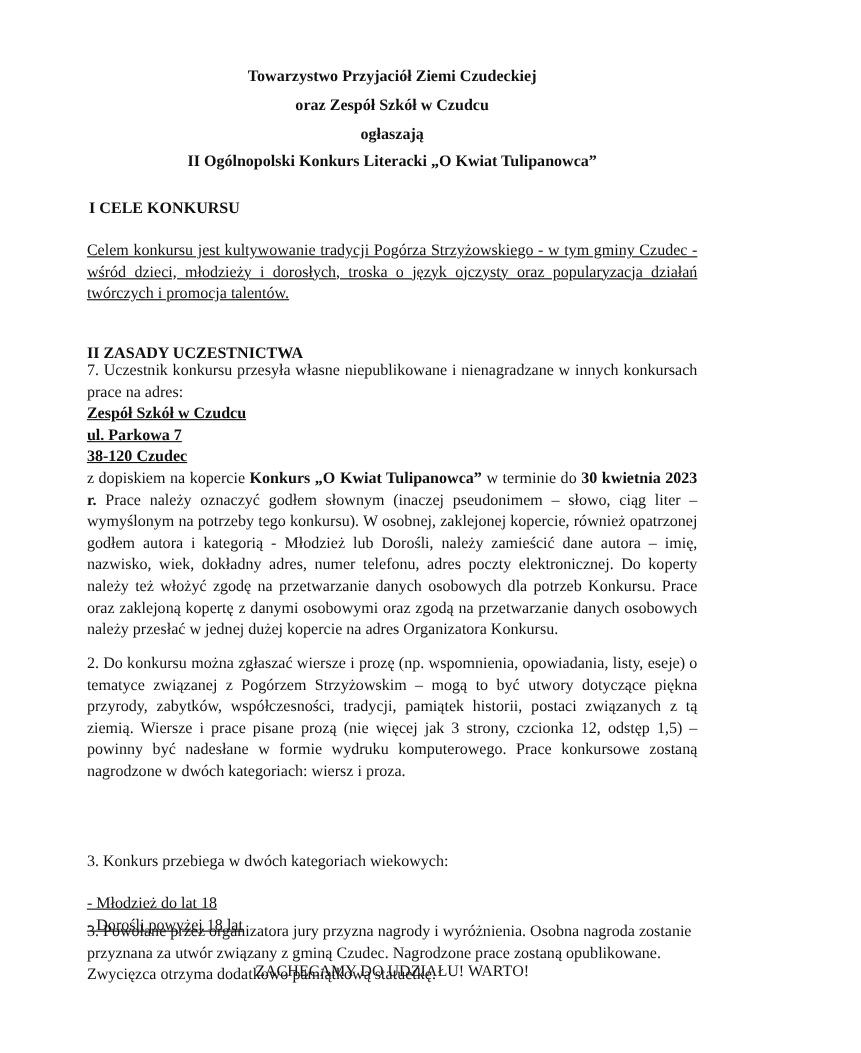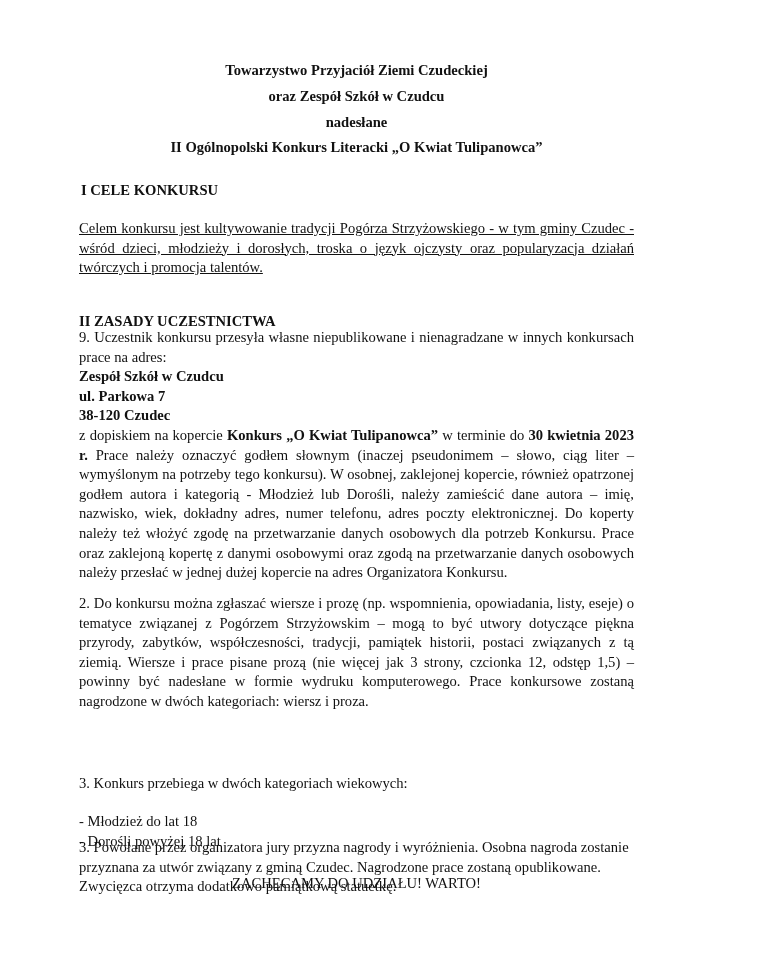--- a/index.html
+++ b/index.html
@@ -8,38 +8,38 @@
       font-family: "Liberation Serif", "DejaVu Serif", serif;
       color: #111111;
       font-size: 14.6px;
     }
     .page { position: relative; width: 735px; height: 957px; padding-left: 37px; }
     .b { font-weight: bold; }
     .hdr { position: absolute; left: 79px; width: 555px; text-align: center; font-weight: bold; line-height: 20px; }
     .sec { position: absolute; font-weight: bold; line-height: 20px; }
     .para { position: absolute; left: 79px; width: 555px; text-align: justify; line-height: 19.6px; }
     .lastline { text-align-last: left; }
-    .line { display: block; }
+    .line { display: block; text-decoration: underline; }
   </style>
 </head>
 <body>
 
 <div class="page">
 
   <div class="hdr" style="top:60px;">Towarzystwo Przyjaciół Ziemi Czudeckiej</div>
   <div class="hdr" style="top:86px;">oraz Zespół Szkół w Czudcu</div>
-  <div class="hdr" style="top:112px;">nadesłane</div>
+  <div class="hdr" style="top:112px;">ogłaszają</div>
   <div class="hdr" style="top:137px;">II Ogólnopolski Konkurs Literacki „O Kwiat Tulipanowca”</div>
 
   <div class="sec" style="top:180px; left:81px;">I CELE KONKURSU</div>
   <div class="para lastline" style="top:219px;text-decoration:underline;">Celem konkursu jest kultywowanie tradycji Pogórza Strzyżowskiego - w tym gminy Czudec - wśród dzieci, młodzieży i dorosłych, troska o język ojczysty oraz popularyzacja działań twórczych i promocja talentów.</div>
 
   <div class="sec" style="top:297px; left:79px;margin-top:14px;">II ZASADY UCZESTNICTWA</div>
 
-  <div class="para lastline" style="top:328px;">9. Uczestnik konkursu przesyła własne niepublikowane i nienagradzane w innych konkursach prace na adres:</div>
+  <div class="para lastline" style="top:328px;">7. Uczestnik konkursu przesyła własne niepublikowane i nienagradzane w innych konkursach prace na adres:</div>
   <div class="para b" style="top:367px;">
     <span class="line">Zespół Szkół w Czudcu</span>
     <span class="line">ul. Parkowa 7</span>
     <span class="line">38-120 Czudec</span>
   </div>
   <div class="para lastline" style="top:426px;">
     <span> z dopiskiem na kopercie </span><span class="b">Konkurs „O Kwiat Tulipanowca”</span><span> w terminie do </span><span class="b">30 kwietnia 2023 r.</span><span> Prace należy oznaczyć godłem słownym (inaczej pseudonimem – słowo, ciąg liter – wymyślonym na potrzeby tego konkursu). W osobnej, zaklejonej kopercie, również opatrzonej godłem autora i kategorią - Młodzież lub Dorośli, należy zamieścić dane autora – imię, nazwisko, wiek, dokładny adres, numer telefonu, adres poczty elektronicznej. Do koperty należy też włożyć zgodę na przetwarzanie danych osobowych dla potrzeb Konkursu. Prace oraz zaklejoną kopertę z danymi osobowymi oraz zgodą na przetwarzanie danych osobowych należy przesłać w jednej dużej kopercie na adres Organizatora Konkursu.</span>
   </div>
 
   <div class="para lastline" style="top:594px;">2. Do konkursu można zgłaszać wiersze i prozę (np. wspomnienia, opowiadania, listy, eseje) o tematyce związanej z Pogórzem Strzyżowskim – mogą to być utwory dotyczące piękna przyrody, zabytków, współczesności, tradycji, pamiątek historii, postaci związanych z tą ziemią. Wiersze i prace pisane prozą (nie więcej jak 3 strony, czcionka 12, odstęp 1,5) – powinny być nadesłane w formie wydruku komputerowego. Prace konkursowe zostaną nagrodzone w dwóch kategoriach: wiersz i proza.</div>

